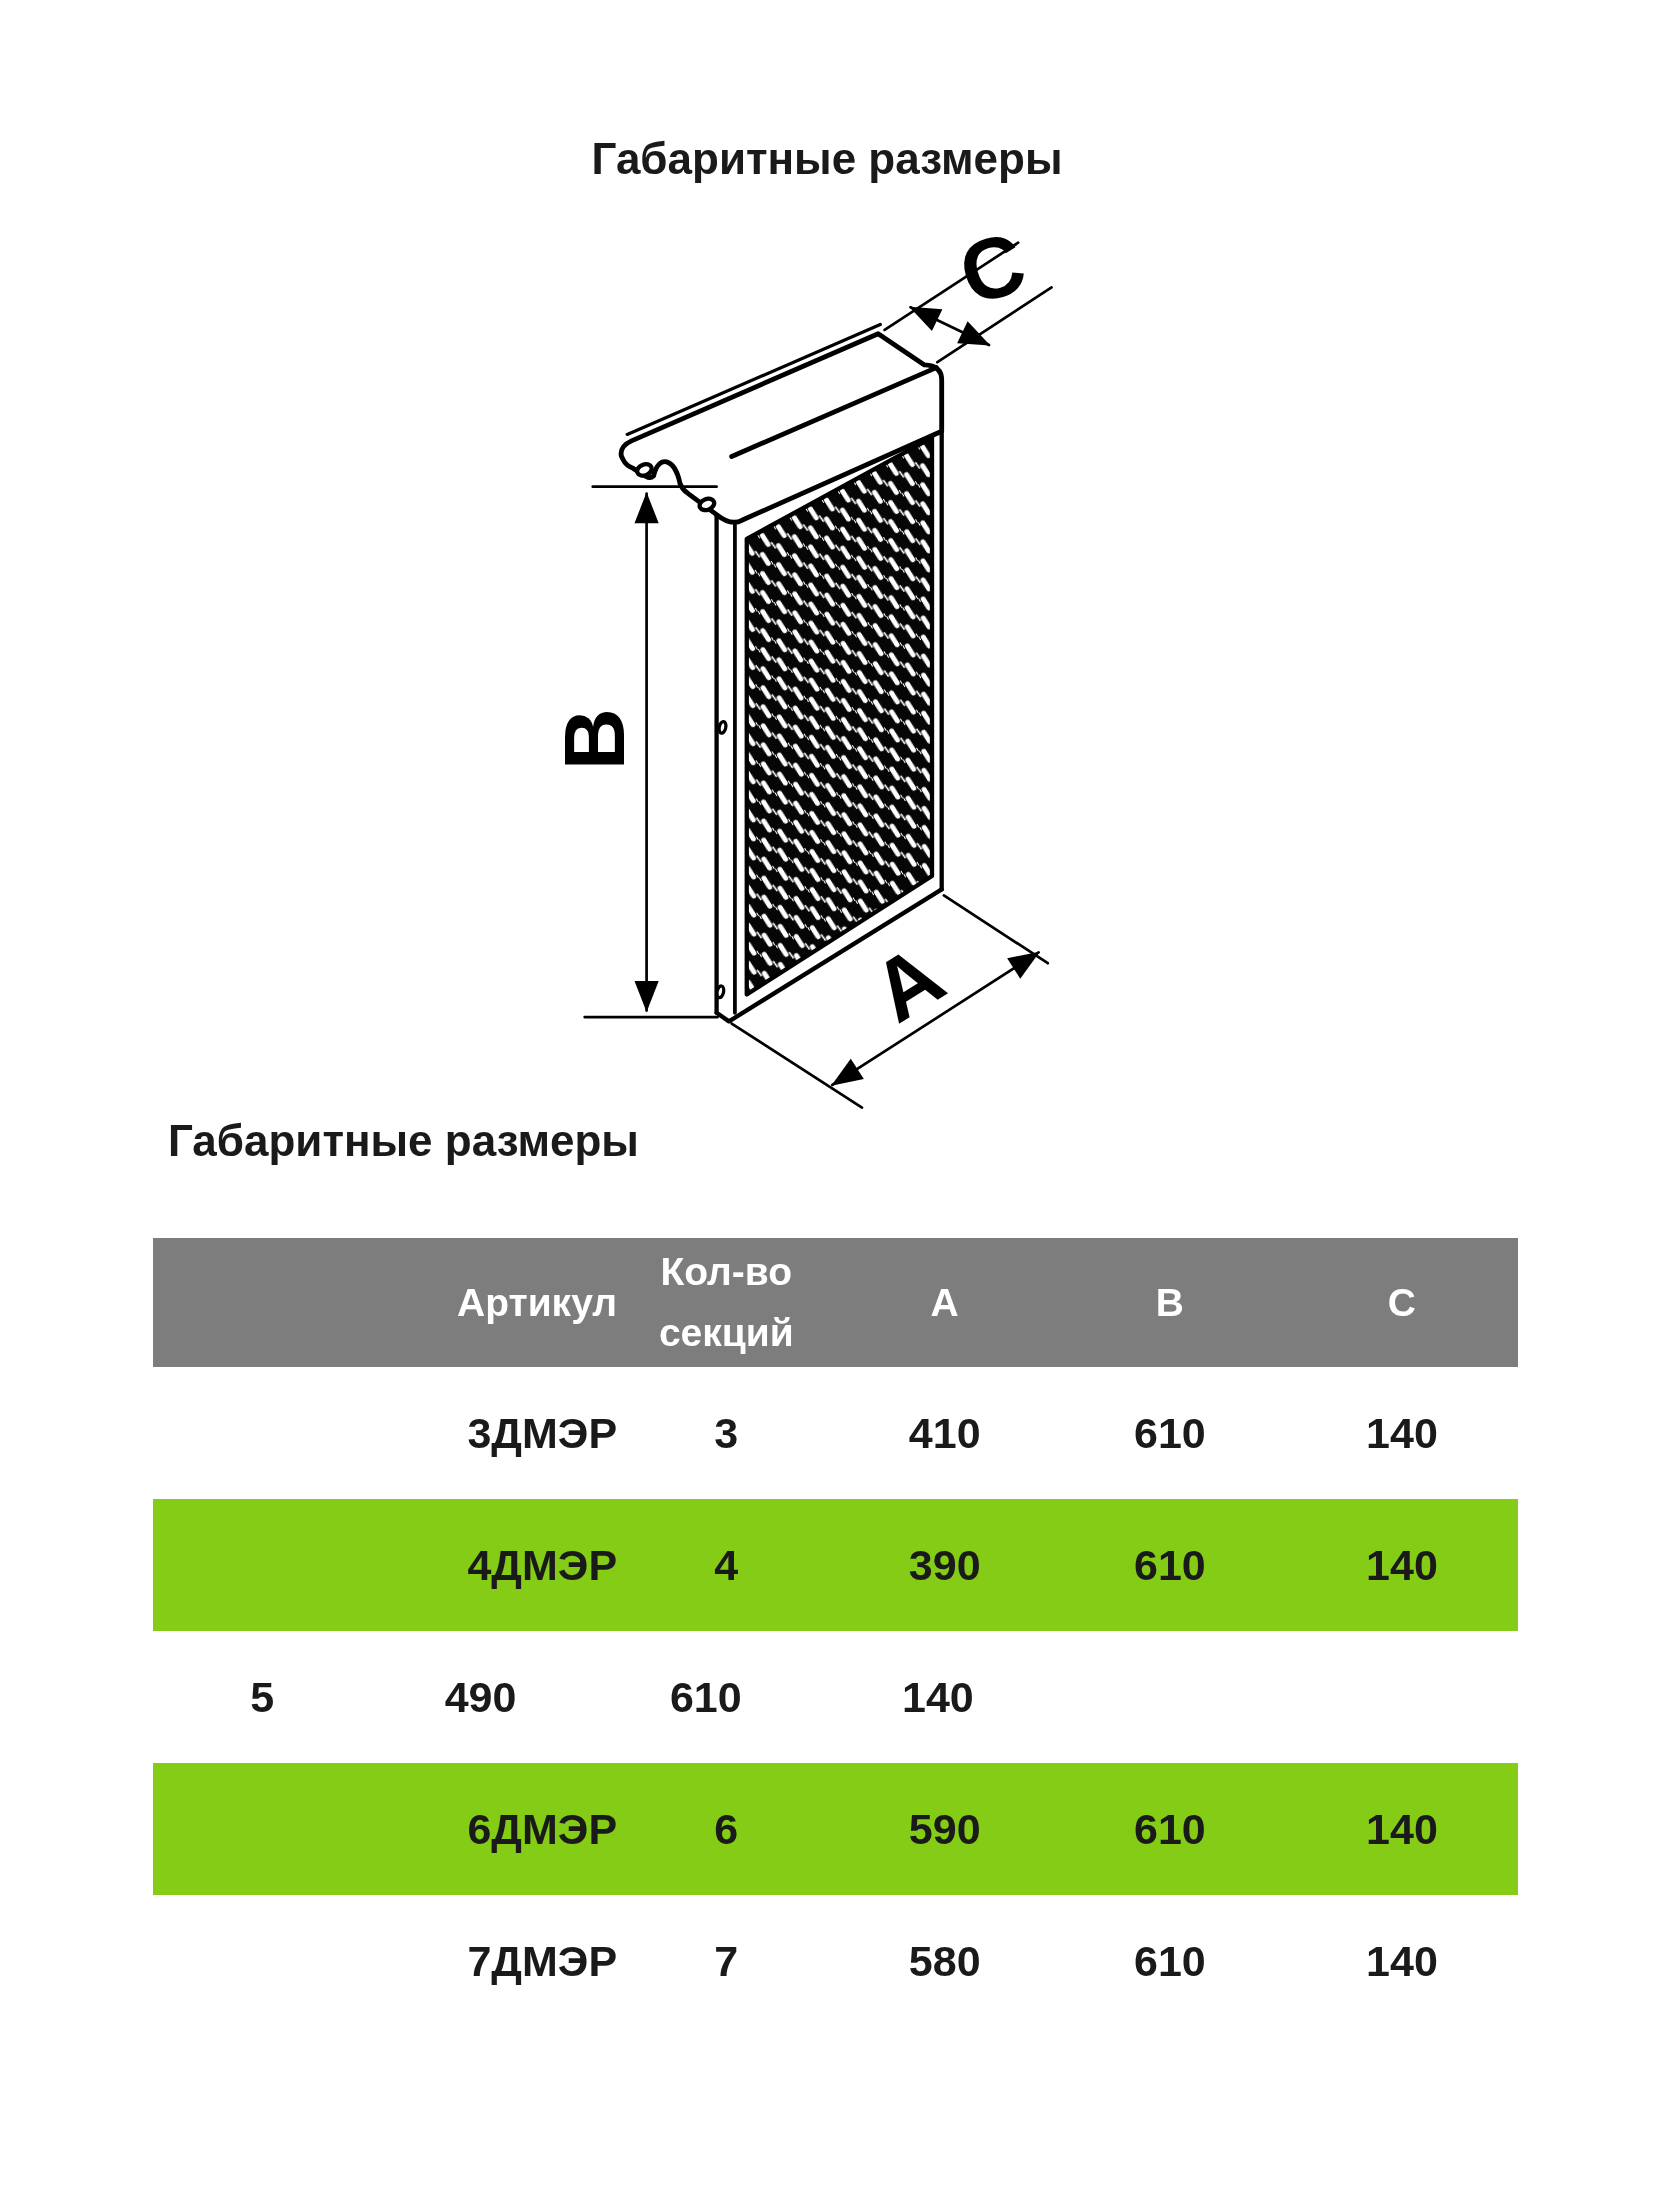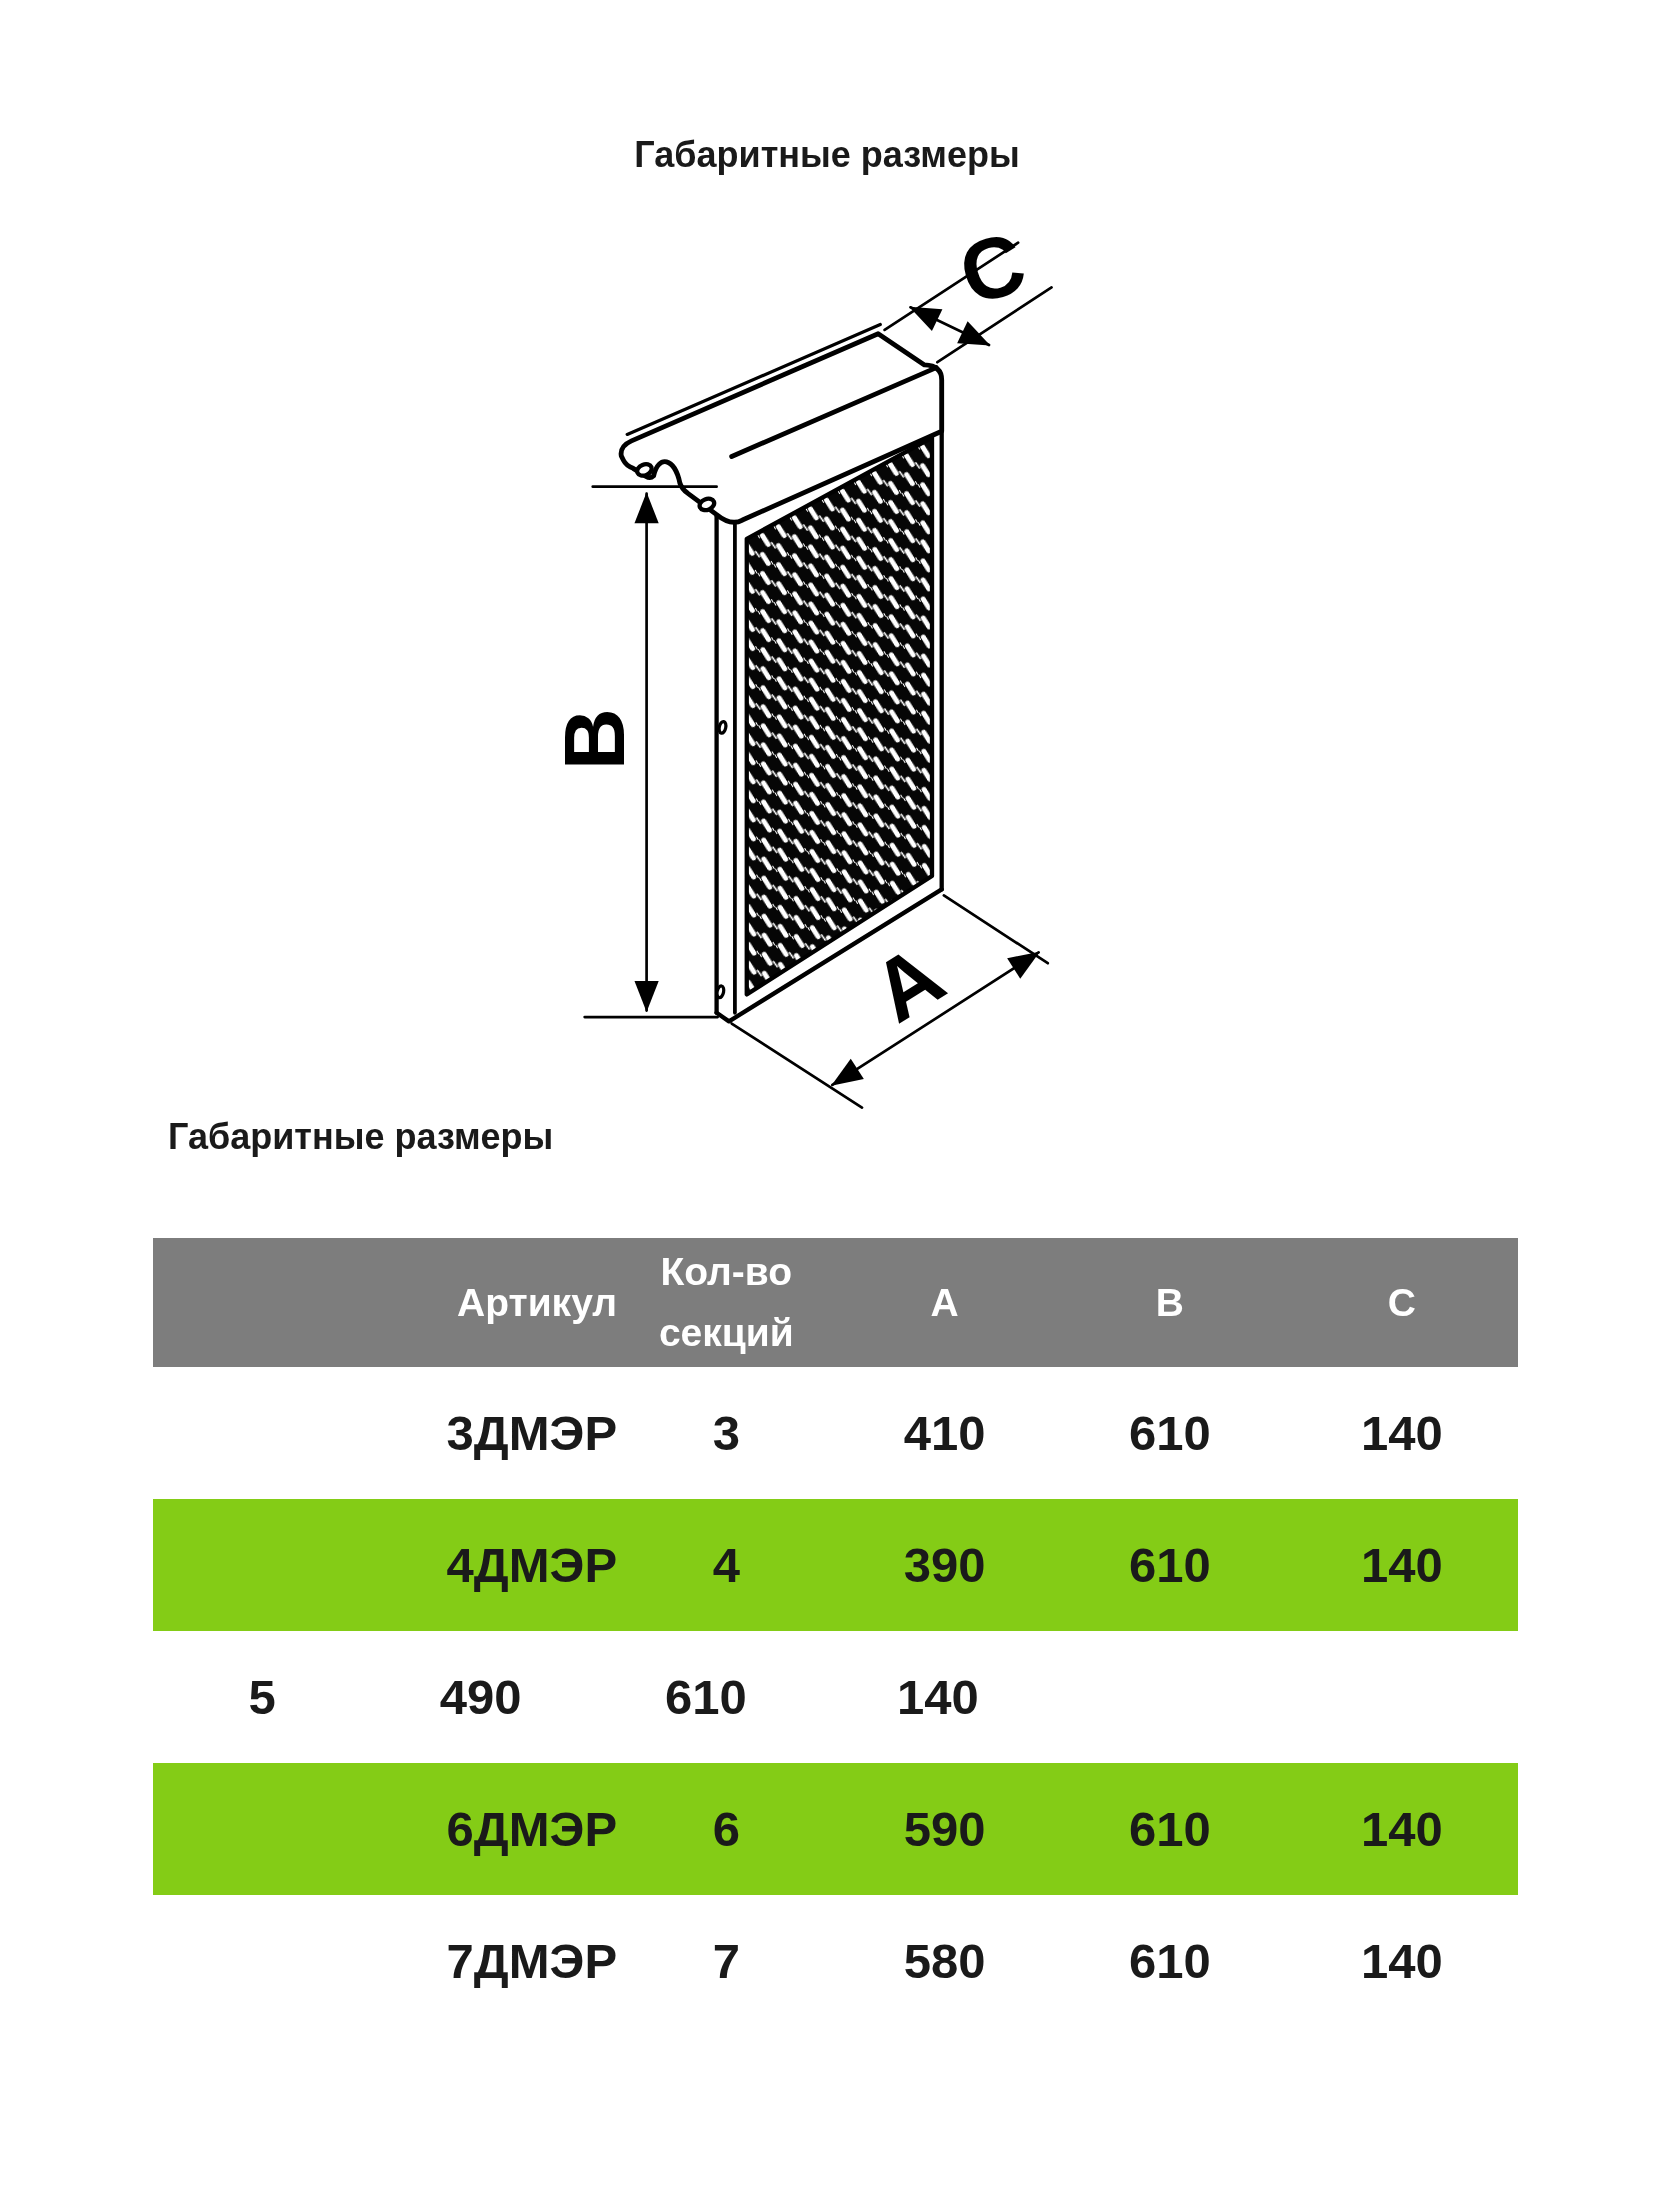--- a/index.html
+++ b/index.html
@@ -2,33 +2,33 @@
 <html style="font-size:8.6px"><head>
 <meta charset="utf-8">
 <style>
   html,body{margin:0;padding:0;}
   body{
     width:1654px;height:2205px;position:relative;background:#ffffff;
     font-family:"Liberation Sans",sans-serif;color:#1a1a1a;overflow:hidden;
   }
   .abs{position:absolute;}
   .title{
-    font-size:36px;font-weight:700;line-height:1.15;color:#1a1a1a;white-space:nowrap;
+    font-size:44px;font-weight:700;line-height:1.15;color:#1a1a1a;white-space:nowrap;
   }
   #top-title{left:0;top:134px;width:1654px;text-align:center;}
   #section-title{left:168px;top:1116px;}
   
   #dim-table{left:153px;top:1238px;width:1365px;}
   .t-header{
     height:129px;background:#7d7d7d;color:#ffffff;display:flex;align-items:center;
     font-size:39px;font-weight:700;
   }
   .t-row{
     height:132px;display:flex;align-items:center;background:#ffffff;
-    font-size:49px;font-weight:700;color:#1a1a1a;
+    font-size:43px;font-weight:700;color:#1a1a1a;
   }
   .t-row.alt{background:#84cc16;}
   .c1{width:34%;text-align:right;}
   .c2{width:16%;text-align:center;}
   .c3{width:16%;text-align:center;}
   .c4{width:17%;text-align:center;}
   .c5{width:17%;text-align:center;}
   .t-header .c2{white-space:pre-line;line-height:1.55;}
   
   #drawing{left:555px;top:205px;width:754px;height:937px;}

